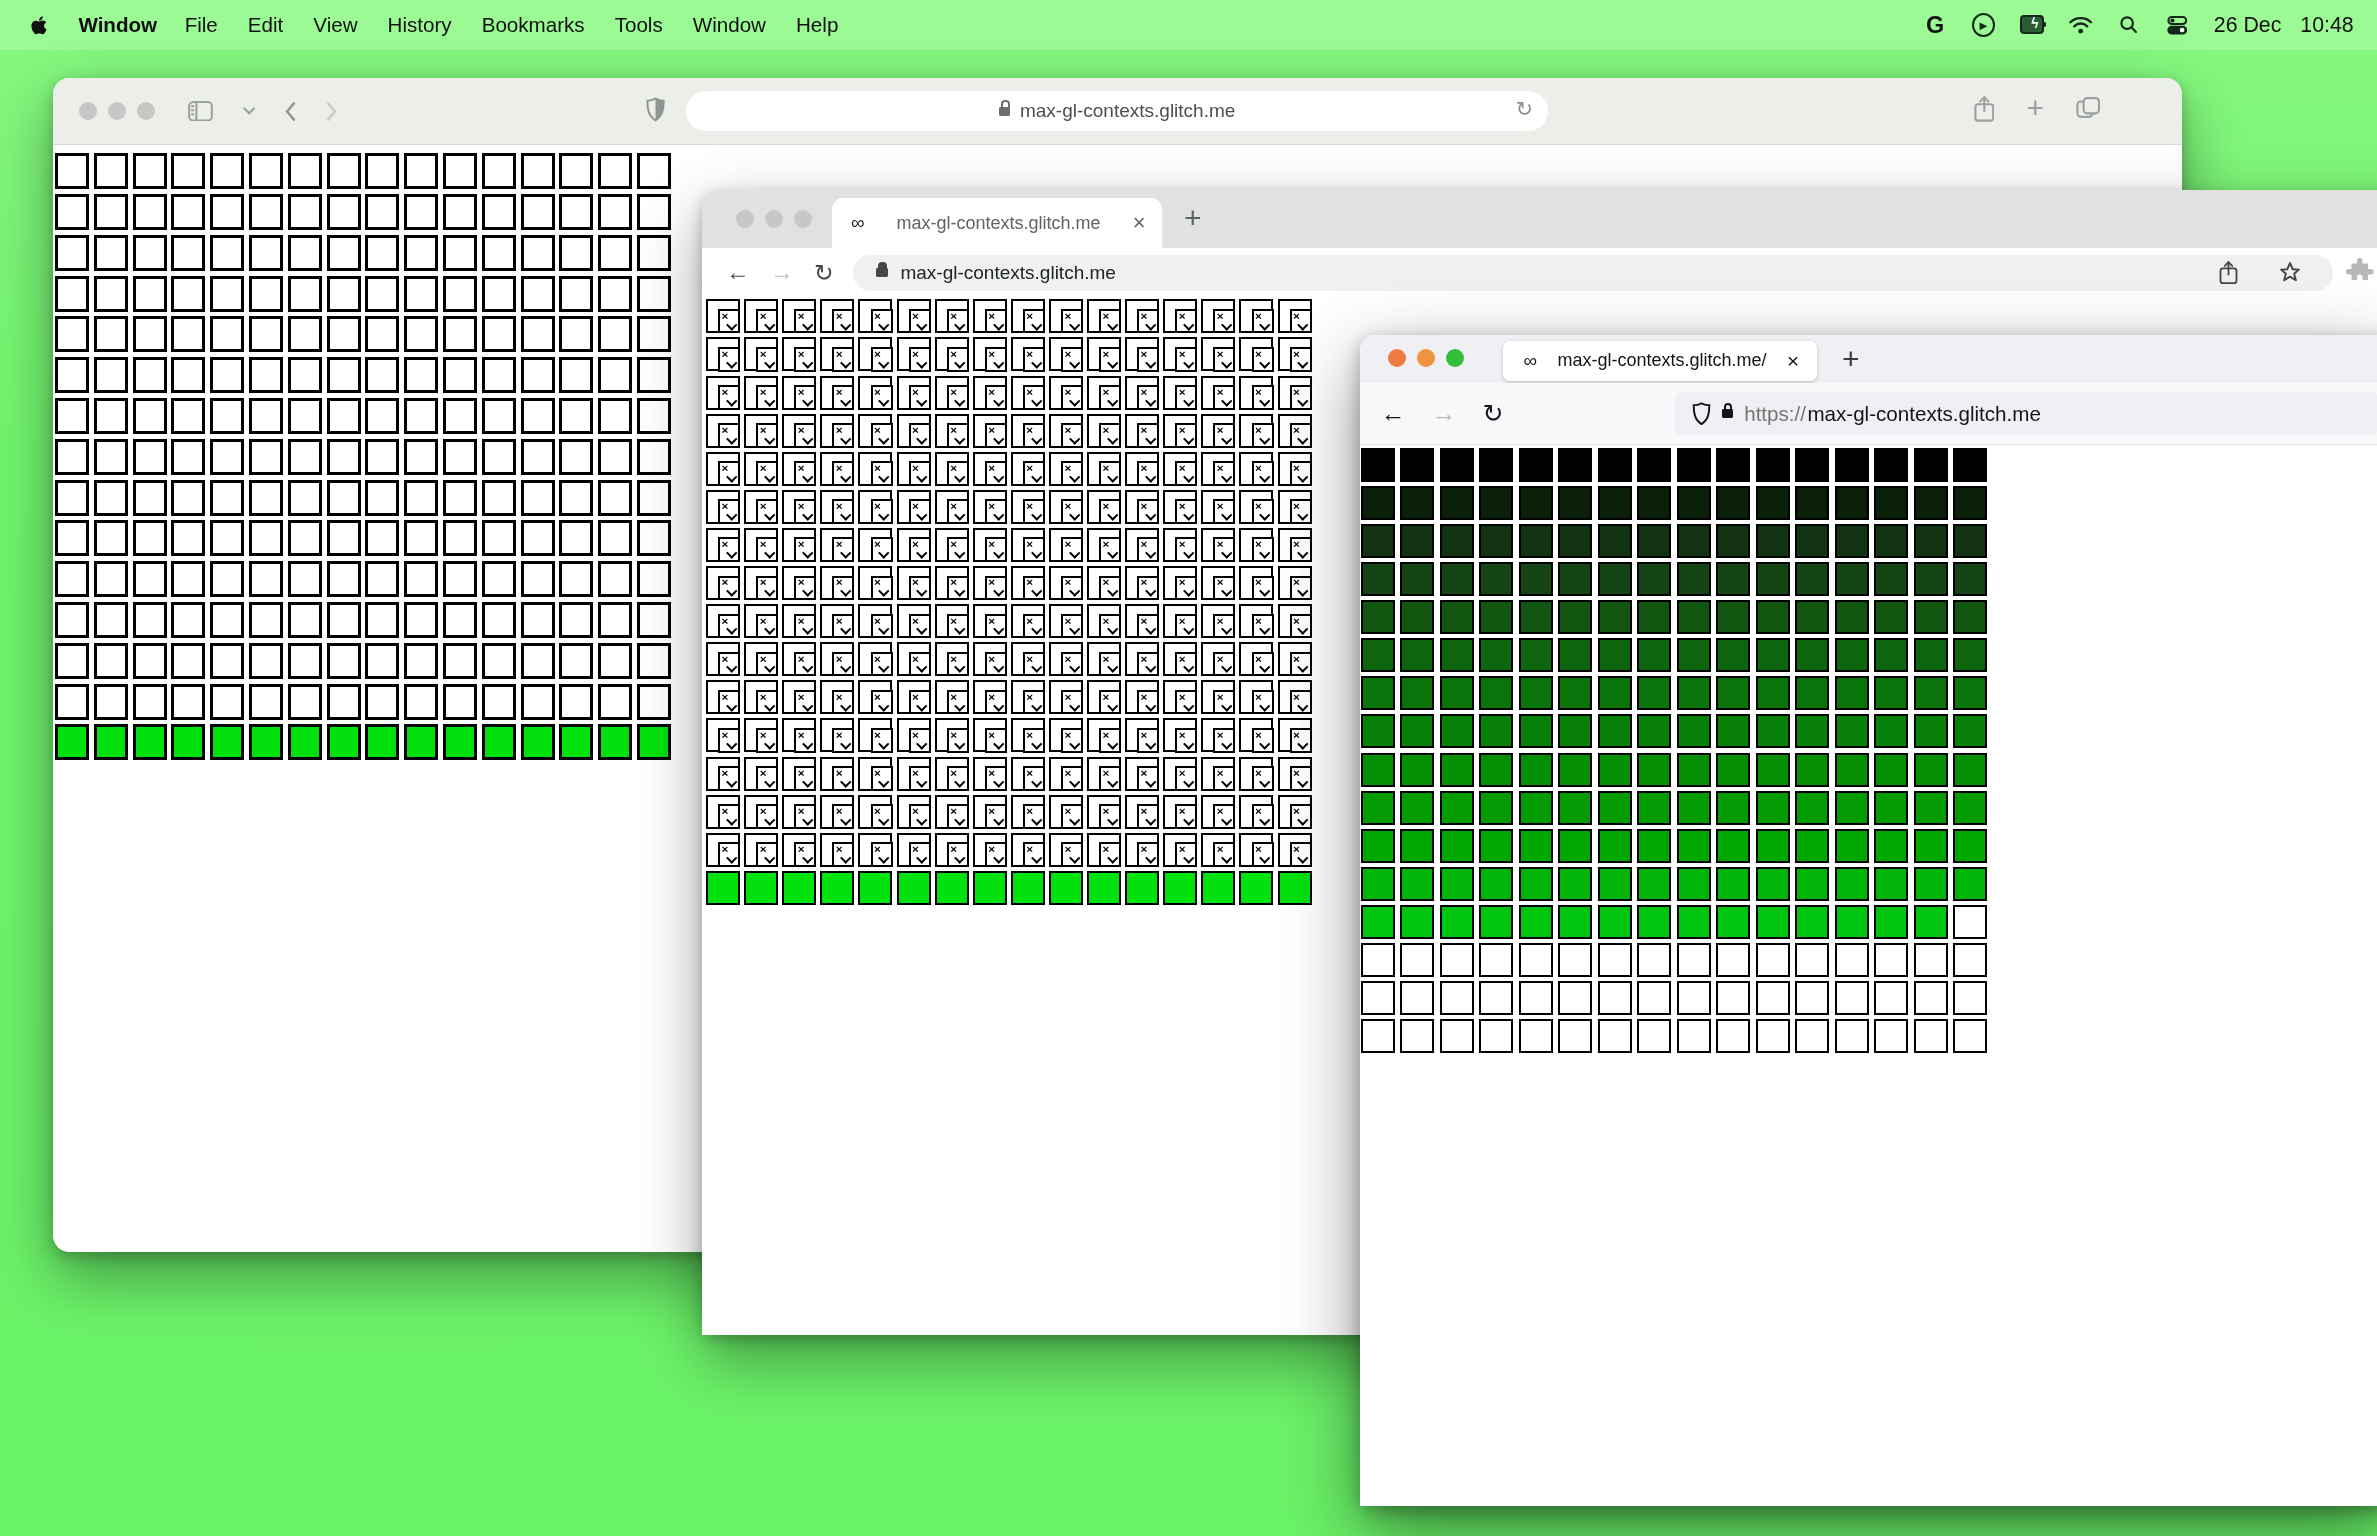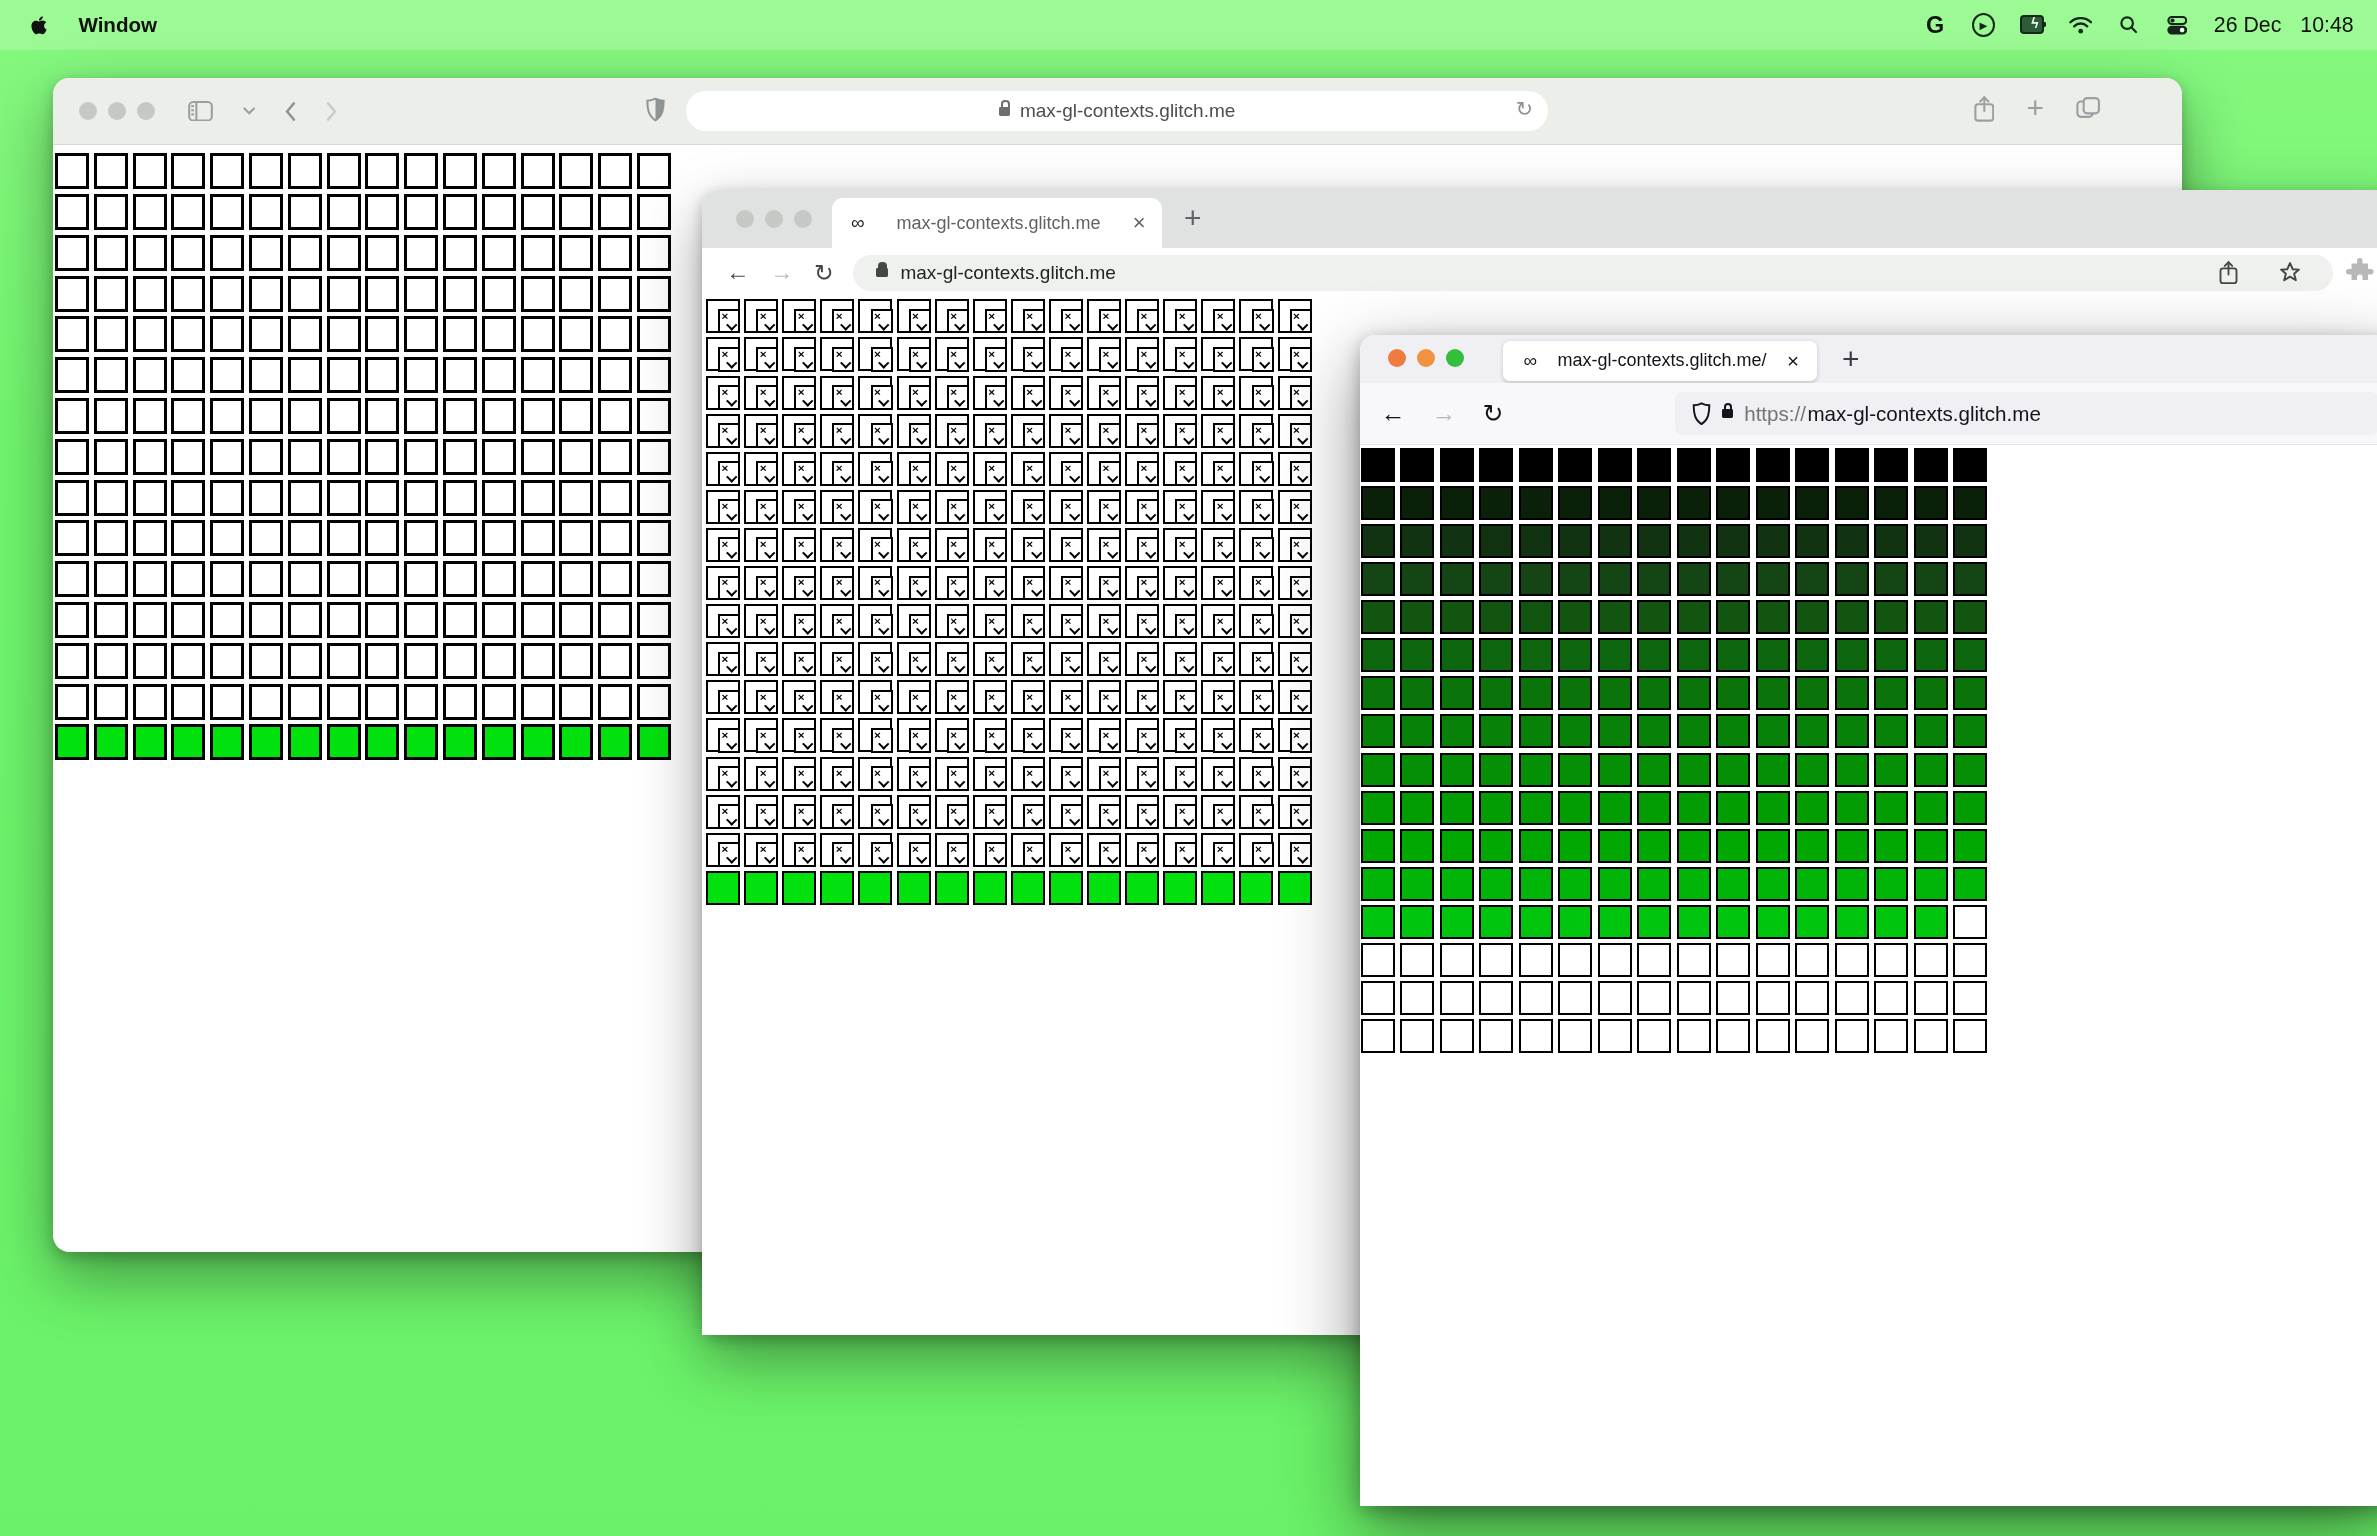--- a/index.html
+++ b/index.html
@@ -104,20 +104,30 @@
 <body>
 
 <div class="menubar">
   <div class="mb-left">
     <span class="mb-ico">
       <svg width="18" height="20.6" viewBox="0 0 384 512">
           <path fill="#111" d="M318.7 268.7c-.2-36.7 16.4-64.4 50-84.8-18.8-26.9-47.2-41.7-84.7-44.6-35.5-2.7-74.3 20.7-88.5 20.7-15 0-49.4-19.7-76.4-19.7C63.3 141.2 4 184.8 4 273.5q0 39.3 14.4 81.2c12.8 36.7 59 126.7 107.2 125.2 25.2-.6 43-17.9 75.8-17.9 31.8 0 48.3 17.9 76.4 17.9 48.6-.7 90.4-82.5 102.6-119.3-65.2-30.7-61.7-90-61.7-91.9zm-56.6-164.2c27.3-32.4 24.8-61.9 24-72.5-24.1 1.4-52 16.4-67.9 34.9-17.5 19.8-27.8 44.3-25.6 71.9 26.1 2 49.9-11.4 69.5-34.3z"></path>
         </svg>
     </span>
     <span class="mb-app">Window</span>
+    <span style="display:flex;gap:30px">
+        <span class="mb-item">File</span>
+        <span class="mb-item">Edit</span>
+        <span class="mb-item">View</span>
+        <span class="mb-item">History</span>
+        <span class="mb-item">Bookmarks</span>
+        <span class="mb-item">Tools</span>
+        <span class="mb-item">Window</span>
+        <span class="mb-item">Help</span>
+      </span>
   </div>
   <div class="mb-right">
     <span class="mb-ico mb-g">G</span>
     <span class="mb-ico">
         <span class="playcircle">▶</span>
       </span>
     <span class="mb-ico">
       <span class="battery">
           <span class="bolt">ϟ</span>
         </span>

